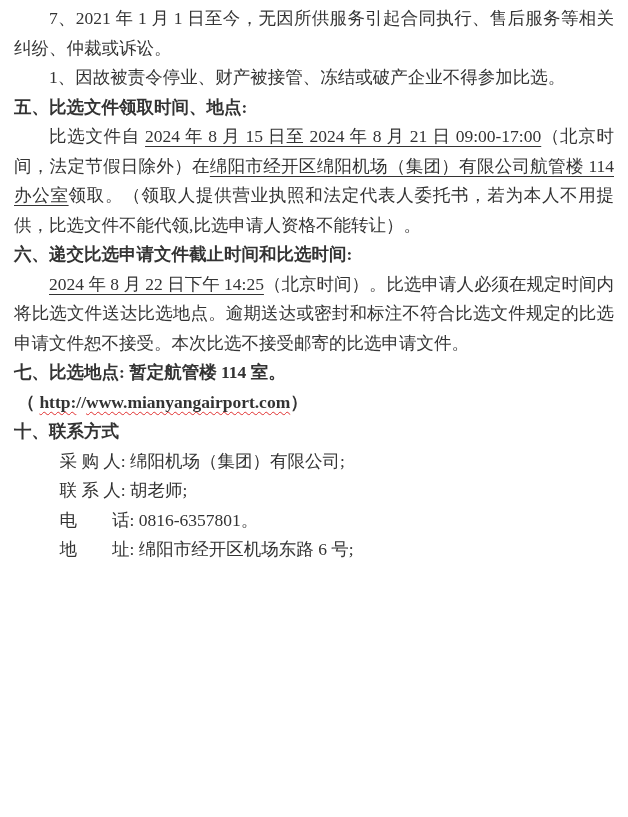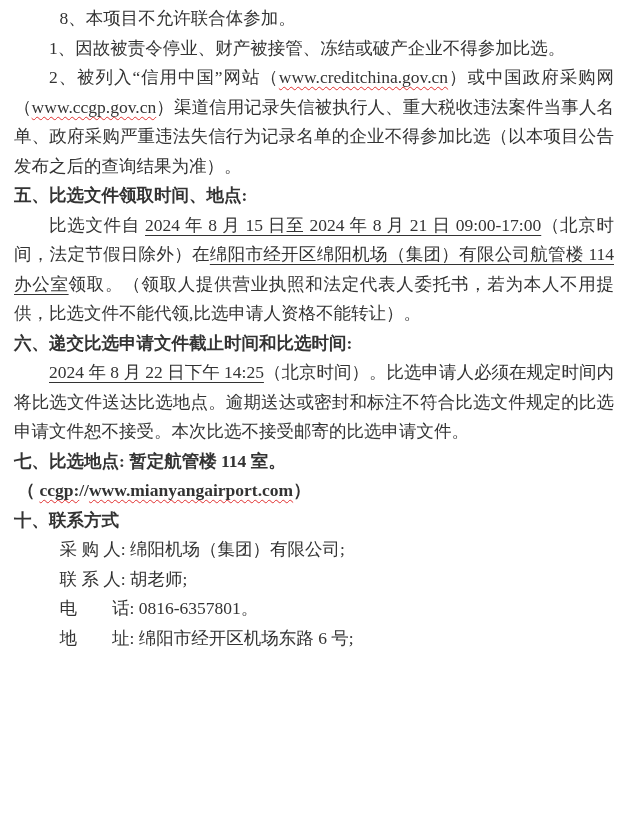--- a/index.html
+++ b/index.html
@@ -35,33 +35,30 @@
     text-decoration-skip-ink: none;
   }
   .urlline { font-weight: bold; text-indent: 0.2em; }
   .contact-label { white-space: pre; }
 </style>
 </head>
 <body>
 
 <div class="page">
 
+  <p class="indent2">
+    <span>7、2021 年 1 月 1 日至今，无因所供服务引起合同执行、售后服务等相关纠纷、仲裁或诉讼。</span>
+  </p>
 
-  <p class="indent26">
-    <span>8、本项目不允许联合体参加。</span>
-  </p>
 
 
   <p class="indent2">
     <span>1、因故被责令停业、财产被接管、冻结或破产企业不得参加比选。</span>
   </p>
 
-  <p class="indent2">
-    <span>2、被列入“信用中国”网站（</span><span class="wavy">www.creditchina.gov.cn</span><span>）或中国政府采购网（</span><span class="wavy">www.ccgp.gov.cn</span><span>）渠道信用记录失信被执行人、重大税收违法案件当事人名单、政府采购严重违法失信行为记录名单的企业不得参加比选（以本项目公告发布之后的查询结果为准）。</span>
-  </p>
 
   <p class="heading">
     <span>五、比选文件领取时间、地点:</span>
   </p>
 
   <p class="indent2">
     <span>比选文件自 </span><span class="u">2024 年 8 月 15 日至 2024 年 8 月 21 日 09:00-17:00</span><span>（北京时间，法定节假日除外）在</span><span class="u">绵阳市经开区绵阳机场（集团）有限公司航管楼 114 办公室</span><span>领取。（领取人提供营业执照和法定代表人委托书，若为本人不用提供，比选文件不能代领,比选申请人资格不能转让）。</span>
   </p>
 
   <p class="heading">
@@ -71,21 +68,21 @@
   <p class="indent2">
     <span class="u">2024 年 8 月 22 日下午 14:25</span><span>（北京时间）。比选申请人必须在规定时间内将比选文件送达比选地点。逾期送达或密封和标注不符合比选文件规定的比选申请文件恕不接受。本次比选不接受邮寄的比选申请文件。</span>
   </p>
 
   <p class="heading">
     <span>七、比选地点: 暂定航管楼 114 室。</span>
   </p>
 
 
   <p class="urlline">
-    <span>（ </span><span class="wavy">ccgp:</span><span>//</span><span class="wavy">www.mianyangairport.com</span><span>）</span>
+    <span>（ </span><span class="wavy">http:</span><span>//</span><span class="wavy">www.mianyangairport.com</span><span>）</span>
   </p>
 
   <p class="heading">
     <span>十、联系方式</span>
   </p>
 
   <p class="indent26">
     <span class="contact-label">采 购 人: </span><span>绵阳机场（集团）有限公司;</span>
   </p>
 

